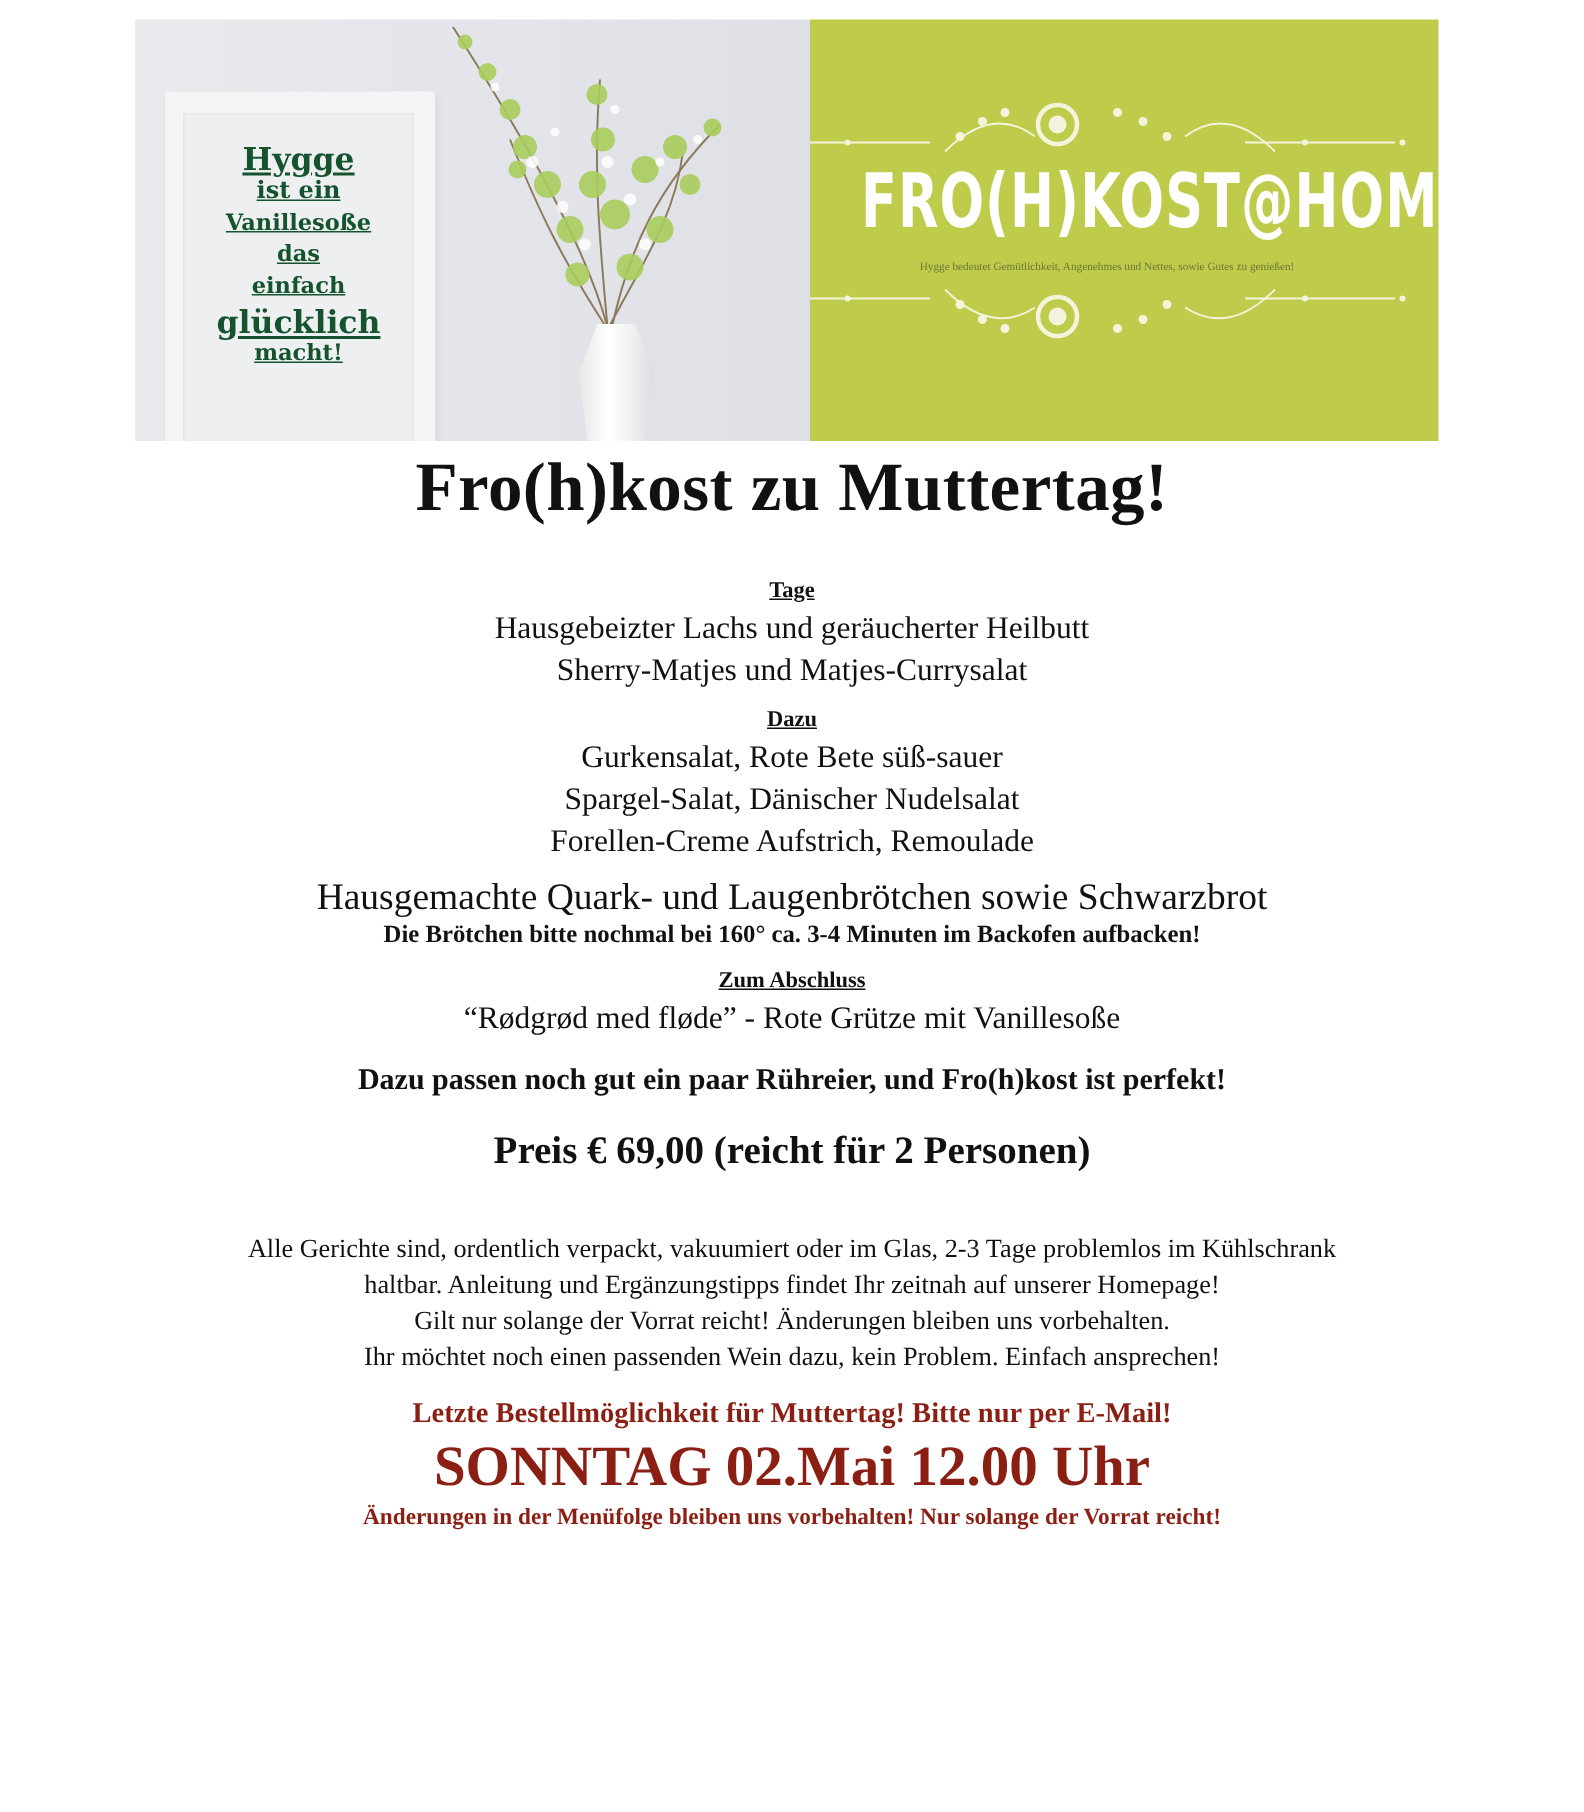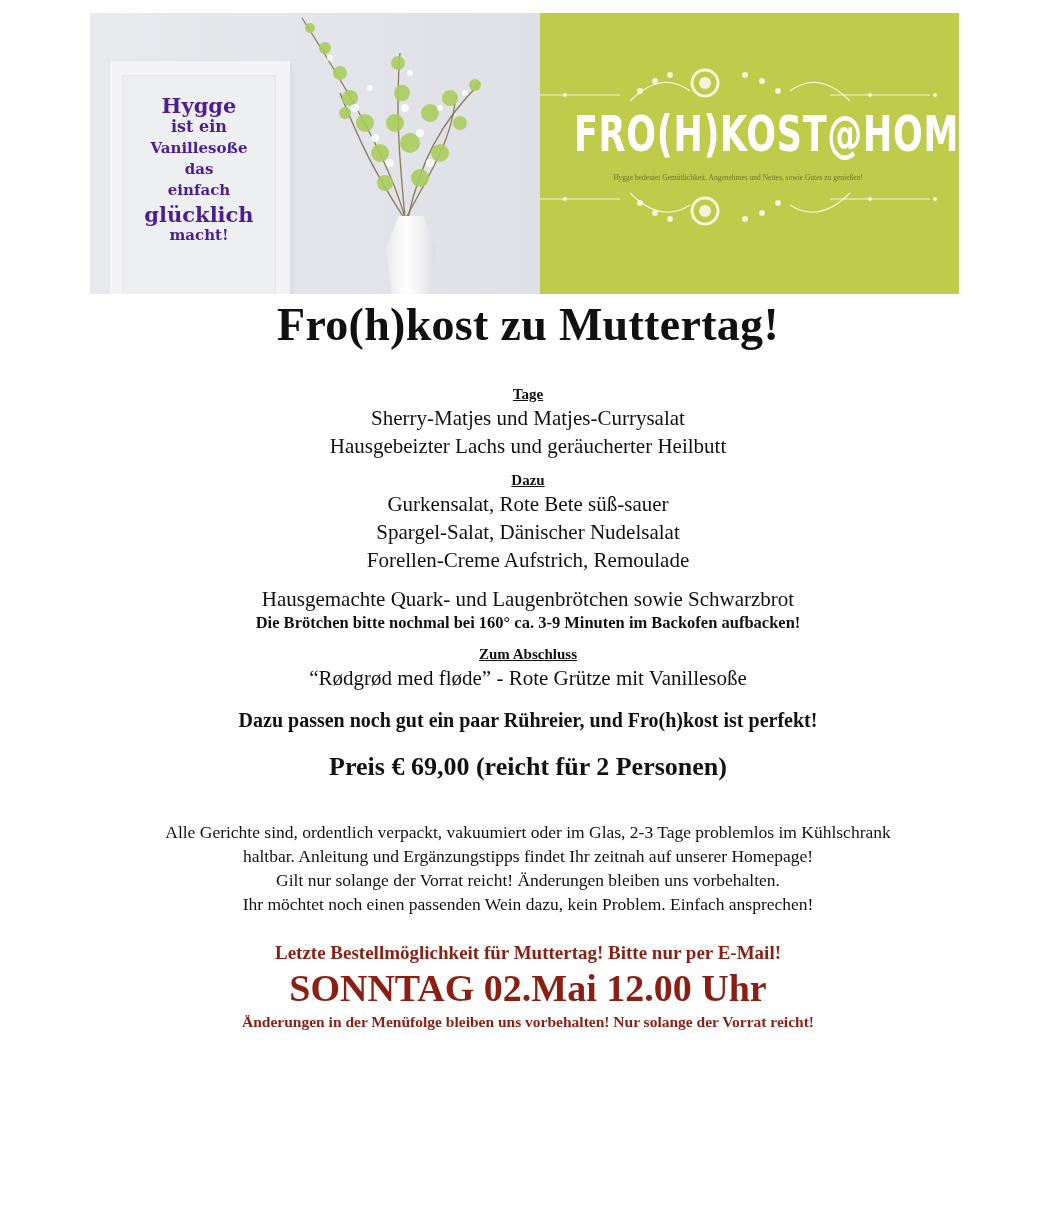--- a/index.html
+++ b/index.html
@@ -8,22 +8,22 @@
 
   
   .banner { position: absolute; left: 90px; top: 13px; width: 869px; height: 281px; display: flex; }
   .banner-left { position: relative; width: 450px; height: 100%;
                  background: linear-gradient(90deg, #e9eaee 0%, #e4e5ea 50%, #dfe0e5 100%); overflow: hidden; }
   .frame { position: absolute; left: 20px; top: 48px; width: 180px; height: 240px;
            background: #f4f4f6; box-shadow: 2px 2px 6px rgba(0,0,0,0.06); }
   .frame-inner { position: absolute; left: 12px; top: 14px; right: 14px; bottom: 0;
                  background: #eeeff1; box-shadow: inset 0 0 3px rgba(0,0,0,0.08);
                  display: flex; flex-direction: column; align-items: center; justify-content: flex-start; padding-top: 20px; }
-  .frame-inner span { font-family: "DejaVu Serif", serif; font-weight: bold; color: #4c1d95;
-                      line-height: 1.0; text-align: center; }
+  .frame-inner span { font-family: "DejaVu Serif", serif; font-weight: bold; color: #14532d;
+                      line-height: 1.0; text-align: center; text-decoration: underline; }
   .f-big { font-size: 21px; margin-bottom: 3px; }
   .f-mid { font-size: 16px; margin-bottom: 6px; }
   .f-sm  { font-size: 15px; margin-bottom: 6px; }
 
   .vase { position: absolute; left: 296px; top: 203px; width: 50px; height: 80px;
           background: linear-gradient(90deg, #e8e8ea, #ffffff 40%, #f1f1f3 70%, #dcdde0);
           clip-path: polygon(25% 0, 75% 0, 100% 40%, 88% 100%, 12% 100%, 0 40%); }
   .branches { position: absolute; left: 190px; top: 0; width: 240px; height: 210px; }
 
   .banner-right { position: relative; width: 419px; height: 100%; background: #bfcb4a; overflow: hidden; }
@@ -36,27 +36,27 @@
   .ornament.top { top: 48px; }
   .ornament.bottom { top: 170px; }
 
   
   .content { position: absolute; left: 0; top: 296px; width: 1056px; text-align: center; }
   .title { font-size: 46px; font-weight: bold; margin: 0; line-height: 58px; letter-spacing: 0.3px; }
   .subtitle { font-size: 20px; margin: 0; line-height: 26px; }
   .section { margin-top: 16px; }
   .sec-head { font-size: 15px; font-weight: bold; text-decoration: underline; line-height: 20px; display: inline-block; }
   .item { font-size: 21px; line-height: 28px; }
-  .bread { font-size: 21px; line-height: 26px; margin-top: 12px; }
+  .bread { font-size: 25px; line-height: 26px; margin-top: 12px; }
   .bread-note { font-size: 16.5px; font-weight: bold; line-height: 22px; }
   .perfect { font-size: 20px; font-weight: bold; margin-top: 14px; line-height: 28px; }
   .price { font-size: 26px; font-weight: bold; margin-top: 16px; line-height: 34px; }
   .notes { margin-top: 36px; font-size: 17.5px; line-height: 24px; }
   .red { color: #8b1f14; }
-  .deadline-lead { font-size: 19px; font-weight: bold; margin-top: 24px; line-height: 26px; }
+  .deadline-lead { font-size: 19px; font-weight: bold; margin-top: 14px; line-height: 26px; }
   .deadline { font-size: 38px; font-weight: bold; line-height: 44px; }
   .deadline-foot { font-size: 15.5px; font-weight: bold; line-height: 24px; }
 </style>
 </head>
 <body>
 
 <div class="banner">
   <div class="banner-left">
     <div class="frame">
       <div class="frame-inner">
@@ -157,34 +157,34 @@
       </g>
     </svg>
   </div>
 </div>
 
 <div class="content">
   <h1 class="title">Fro(h)kost zu Muttertag!</h1>
 
   <div class="section" style="margin-top:30px">
     <div class="sec-head">Tage</div>
+    <div class="item">Hausgebeizter Lachs und geräucherter Heilbutt</div>
     <div class="item">Sherry-Matjes und Matjes-Currysalat</div>
-    <div class="item">Hausgebeizter Lachs und geräucherter Heilbutt</div>
   </div>
 
 
   <div class="section" style="margin-top:10px">
     <div class="sec-head">Dazu</div>
     <div class="item">Gurkensalat, Rote Bete süß-sauer</div>
     <div class="item">Spargel-Salat, Dänischer Nudelsalat</div>
     <div class="item">Forellen-Creme Aufstrich, Remoulade</div>
   </div>
 
   <div class="bread">Hausgemachte Quark- und Laugenbrötchen sowie Schwarzbrot</div>
-  <div class="bread-note">Die Brötchen bitte nochmal bei 160° ca. 3-9 Minuten im Backofen aufbacken!</div>
+  <div class="bread-note">Die Brötchen bitte nochmal bei 160° ca. 3-4 Minuten im Backofen aufbacken!</div>
 
   <div class="section" style="margin-top:10px">
     <div class="sec-head">Zum Abschluss</div>
     <div class="item">“Rødgrød med fløde” - Rote Grütze mit Vanillesoße</div>
   </div>
 
   <div class="perfect">Dazu passen noch gut ein paar Rühreier, und Fro(h)kost ist perfekt!</div>
   <div class="price">Preis € 69,00 (reicht für 2 Personen)</div>
 
   <div class="notes">

